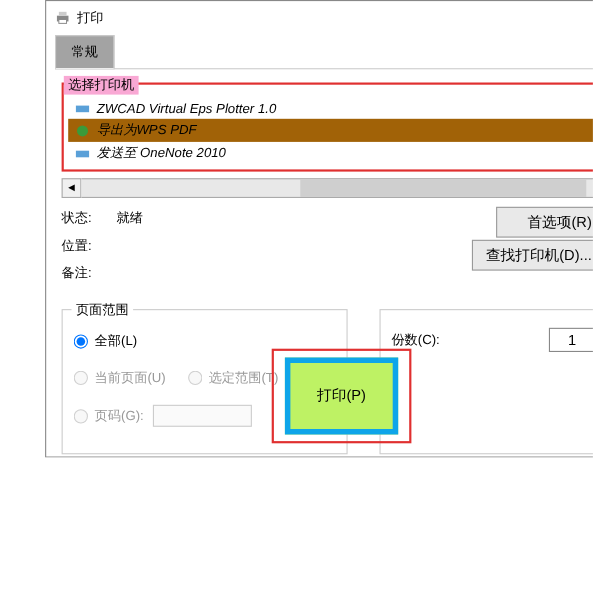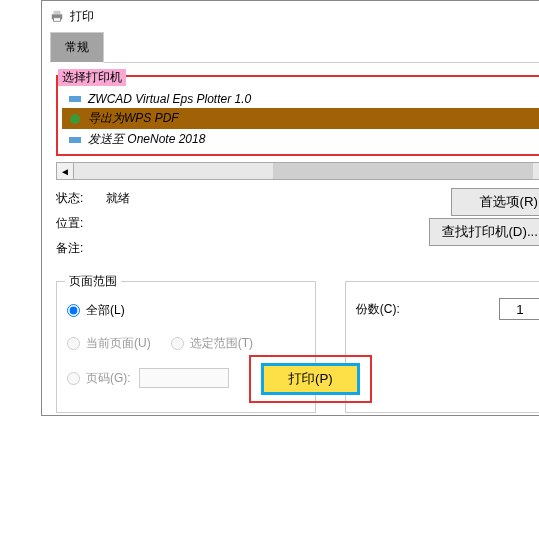--- a/index.html
+++ b/index.html
@@ -36,21 +36,21 @@
 .radio-row { display: flex; align-items: center; margin: 8px 0; }
 .radio-row input[type=radio] { margin-right: 6px; }
 .radio-row.disabled { color: #999; }
 .radio-group2 { display: flex; gap: 20px; }
 .pagenum-input { border: 1px solid #ccc; width: 90px; height: 20px; margin-left: 8px; }
 .copies-input { border: 1px solid #888; width: 42px; height: 22px; text-align: center; }
 .spinner { display: inline-flex; flex-direction: column; margin-left: -1px; }
 .spinner button { width: 14px; height: 11px; font-size: 8px; line-height: 6px; border:1px solid #888; background:#eee; cursor:pointer; padding:0;}
 .footer { position: absolute; bottom: 12px; left: 0; right: 0; display: flex; justify-content: center; }
 .print-btn-wrap { border: 2px solid #e03030; padding: 6px 10px; }
-.print-btn { border: 3px solid #0ea5e9; background: #fde047; padding: 4px 24px; cursor: pointer; }
+.print-btn { border: 5px solid #0ea5e9; background: #bef264; padding: 21px 24px; cursor: pointer; }
 </style>
 </head>
 <body>
 
 <div class="window">
   <div class="titlebar">
     <span class="titlebar-icon">
       <svg viewBox="0 0 16 16">
           <rect x="2" y="6" width="12" height="6" fill="#888"></rect>
           <rect x="4" y="2" width="8" height="4" fill="#ccc"></rect>
@@ -79,21 +79,21 @@
         <div class="printer-item selected">
           <span class="picon"><svg viewBox="0 0 14 12">
                 <circle cx="7" cy="6" r="5" fill="#3a9a3a"></circle>
               </svg></span>
           <span>导出为WPS PDF</span>
         </div>
         <div class="printer-item">
           <span class="picon"><svg viewBox="0 0 14 12">
                 <rect x="1" y="3" width="12" height="6" fill="#5aa0d8"></rect>
               </svg></span>
-          <span>发送至 OneNote 2018</span>
+          <span>发送至 OneNote 2010</span>
         </div>
       </div>
     </div>
 
     <div class="hscroll">
       <div class="hscroll-left">◄</div>
       <div class="hscroll-track">
           <div class="hscroll-thumb"></div>
         </div>
       <div class="hscroll-right">►</div>

